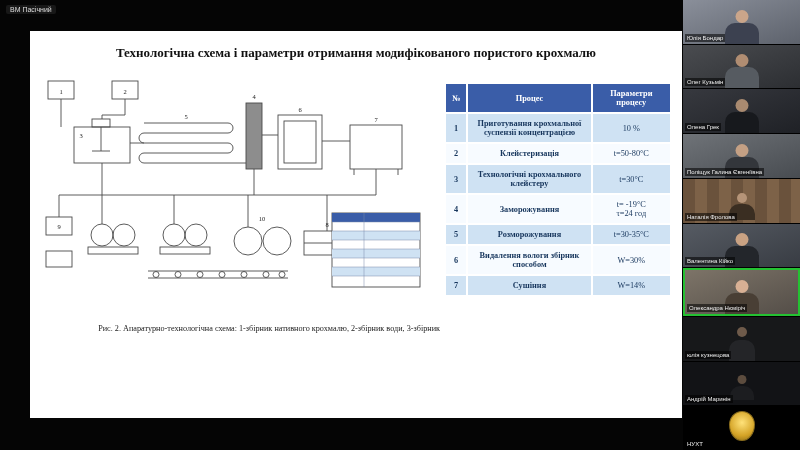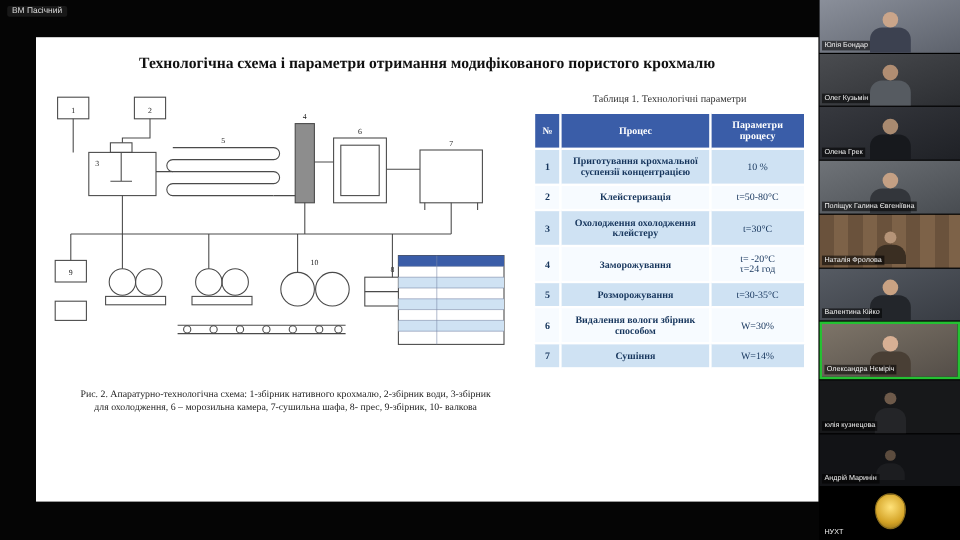--- a/index.html
+++ b/index.html
@@ -10,21 +10,21 @@
   .share-area{position:absolute;left:0;top:0;width:683px;height:450px;background:#050505;}
   .presenter-overlay{position:absolute;left:6px;top:5px;color:#ddd;font-size:7px;
        font-family:"Liberation Sans",sans-serif;background:rgba(40,40,40,.55);
        padding:1px 4px;border-radius:2px;}
   .slide{position:absolute;left:30px;top:31px;width:652px;height:387px;background:#fff;color:#111;}
   .slide-title{margin:0;padding:14px 26px 0 26px;text-align:center;font-weight:bold;
        font-size:13px;line-height:1.25;}
 
   
   .diagram{position:absolute;left:2px;top:44px;width:406px;height:246px;}
-  .fig-caption{position:absolute;left:6px;top:292px;width:404px;text-align:center;
+  .fig-caption{position:absolute;left:6px;top:292px;width:404px;text-align:right;
        font-size:8.2px;line-height:1.4;color:#222;}
 
   
   .table-wrap{position:absolute;left:414px;top:46px;width:228px;}
   .table-caption{text-align:center;font-size:8.5px;color:#333;line-height:1.3;margin-bottom:5px;}
   table.params{width:100%;border-collapse:collapse;font-size:8.3px;color:#17365d;
        table-layout:fixed;}
   table.params th,table.params td{border:2px solid #fff;padding:5px 3px;text-align:center;
        vertical-align:middle;}
   table.params th{background:#3a5da8;color:#fff;font-weight:bold;}
@@ -139,26 +139,24 @@
         <text x="268" y="37">6</text>
         <text x="344" y="47">7</text>
         <text x="295" y="152">8</text>
         <text x="27" y="154">9</text>
         <text x="230" y="146">10</text>
       </g>
     </svg>
 
     <div class="fig-caption">
       <div>Рис. 2. Апаратурно-технологічна схема: 1-збірник нативного крохмалю, 2-збірник води, 3-збірник</div>
-      <div>для охолодження, 6 – морозильна камера, 7-сушильна шафа, 8- прес, 9-збірник, 10- валкова</div>
     </div>
 
     <div class="table-wrap">
       <div class="table-caption">
-        <div>Таблиця 1. Технологічні параметри</div>
       </div>
       <table class="params">
         <colgroup>
             <col class="c-num">
             <col class="c-proc">
             <col class="c-par">
           </colgroup>
         <thead>
           <tr>
             <th>№</th>
@@ -172,28 +170,28 @@
             <td class="process">Приготування крохмальної суспензії концентрацією</td>
             <td>10 %</td>
           </tr>
           <tr>
             <td class="num">2</td>
             <td class="process">Клейстеризація</td>
             <td>t=50-80°С</td>
           </tr>
           <tr>
             <td class="num">3</td>
-            <td class="process">Охолодження охолодження клейстеру</td>
+            <td class="process">Технологічні крохмального клейстеру</td>
             <td>t=30°С</td>
           </tr>
           <tr>
             <td class="num">4</td>
             <td class="process">Заморожування</td>
             <td>
-              <div>t= -20°С</div>
+              <div>t= -19°С</div>
               <div>τ=24 год</div>
             </td>
           </tr>
           <tr>
             <td class="num">5</td>
             <td class="process">Розморожування</td>
             <td>t=30-35°С</td>
           </tr>
           <tr>
             <td class="num">6</td>

